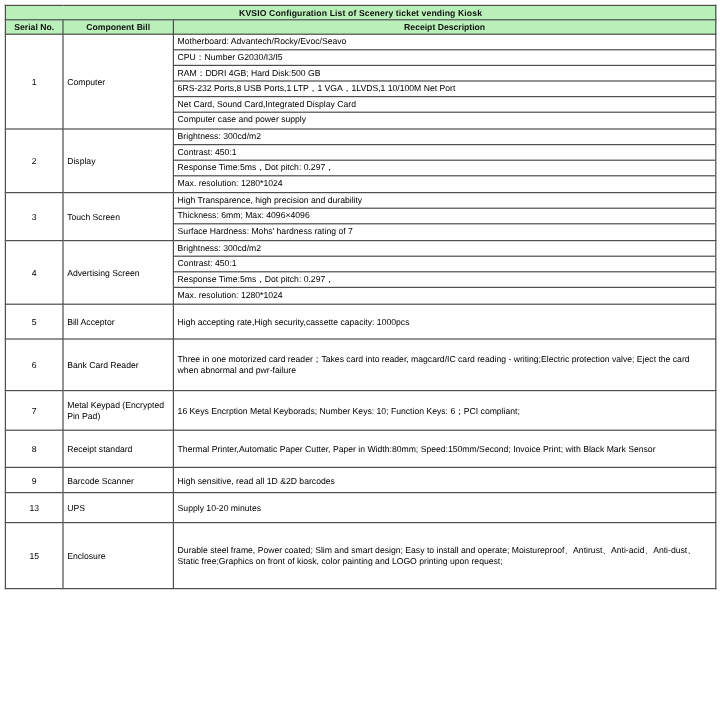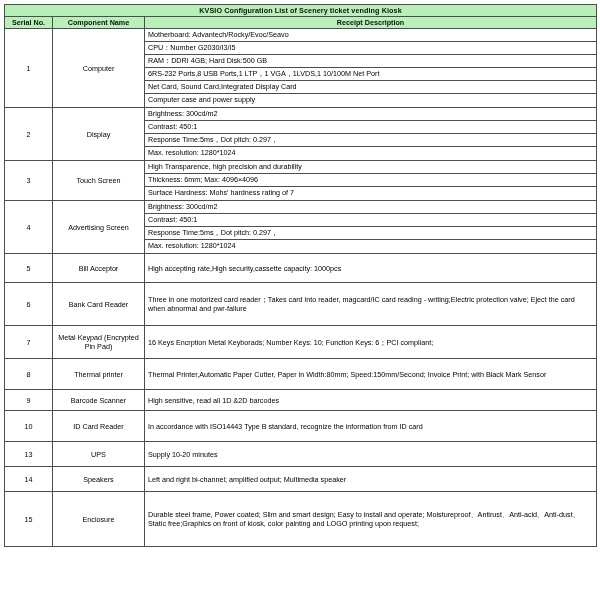--- a/index.html
+++ b/index.html
@@ -47,21 +47,21 @@
     font-weight: bold;
     font-size: 8px;
     padding: 2px;
     color: #111;
   }
   .col-no   { width: 48px;  text-align: center; }
   .col-name { width: 92px;  text-align: center; }
   .col-desc { width: 452px; text-align: left; }
 
   td.num  { text-align: center; font-size: 7.6px; }
-  td.name { text-align: center; font-size: 7.6px; }
+  td.name { text-align: left; font-size: 7.6px; }
   td.desc { text-align: left; }
 
   .desc-sub {
     border: 0;
     border-bottom: 1px solid #4d4d4d;
     padding: 1px 3px;
     font-size: 7.2px;
     line-height: 1.25;
     height: 13px;
     box-sizing: border-box;
@@ -83,21 +83,21 @@
       <col class="col-no">
       <col class="col-name">
       <col class="col-desc">
     </colgroup>
     <tbody>
       <tr>
         <td class="title-cell" colspan="3">KVSIO Configuration List of Scenery ticket vending Kiosk</td>
       </tr>
       <tr>
         <td class="hdr">Serial No.</td>
-        <td class="hdr">Component Name</td>
+        <td class="hdr">Component Bill</td>
         <td class="hdr">Receipt Description</td>
       </tr>
 
       <tr>
         <td class="num">1</td>
         <td class="name">Computer</td>
         <td class="desc nested">
           <div class="nested-inner">
             <div class="desc-sub">Motherboard: Advantech/Rocky/Evoc/Seavo</div>
             <div class="desc-sub">CPU：Number G2030/I3/I5</div>
@@ -160,49 +160,39 @@
       </tr>
 
       <tr>
         <td class="num">7</td>
         <td class="name">Metal Keypad (Encrypted Pin Pad)</td>
         <td class="desc" style="height:30px">16 Keys Encrption Metal Keyborads; Number Keys: 10; Function Keys: 6；PCI compliant;</td>
       </tr>
 
       <tr>
         <td class="num">8</td>
-        <td class="name">Thermal printer</td>
+        <td class="name">Receipt standard</td>
         <td class="desc" style="height:28px">Thermal Printer,Automatic Paper Cutter, Paper in Width:80mm; Speed:150mm/Second; Invoice Print; with Black Mark Sensor</td>
       </tr>
 
       <tr>
         <td class="num">9</td>
         <td class="name">Barcode Scanner</td>
         <td class="desc" style="height:18px">High sensitive, read all 1D &amp;2D barcodes</td>
       </tr>
 
-      <tr>
-        <td class="num">10</td>
-        <td class="name">ID Card Reader</td>
-        <td class="desc" style="height:28px">In accordance with ISO14443 Type B standard, recognize the information from ID card</td>
-      </tr>
 
 
 
       <tr>
         <td class="num">13</td>
         <td class="name">UPS</td>
         <td class="desc" style="height:22px">Supply 10-20 minutes</td>
       </tr>
 
-      <tr>
-        <td class="num">14</td>
-        <td class="name">Speakers</td>
-        <td class="desc" style="height:22px">Left and right bi-channel; amplified output; Multimedia speaker</td>
-      </tr>
 
       <tr>
         <td class="num">15</td>
         <td class="name">Enclosure</td>
         <td class="desc" style="height:52px">Durable steel frame, Power coated; Slim and smart design; Easy to install and operate; Moistureproof、Antirust、Anti-acid、Anti-dust、Static free;Graphics on front of kiosk, color painting and LOGO printing upon request;</td>
       </tr>
 
     </tbody>
   </table>
 </div>

